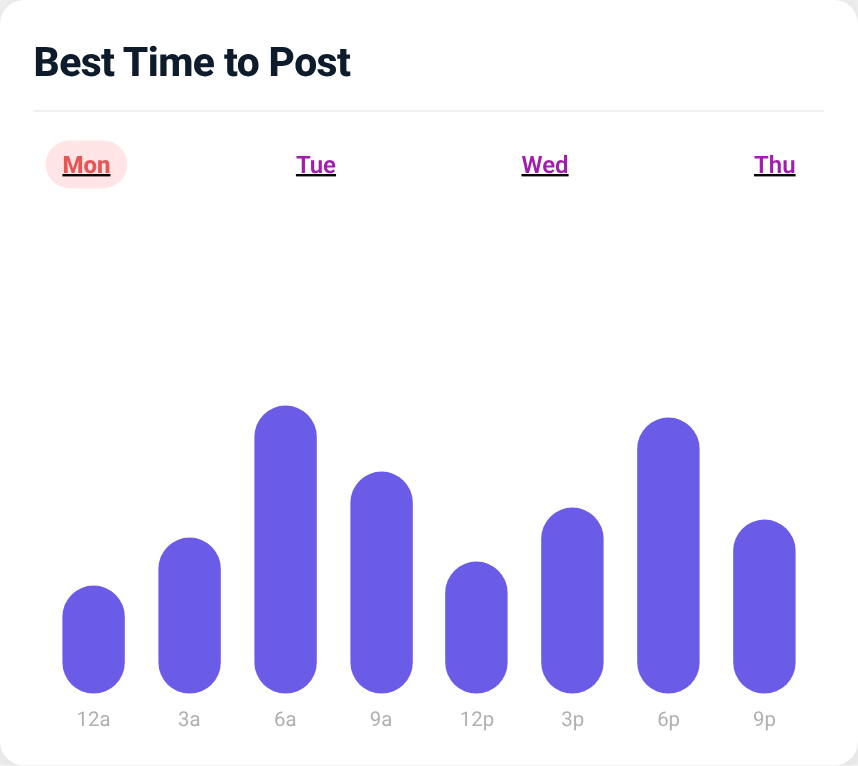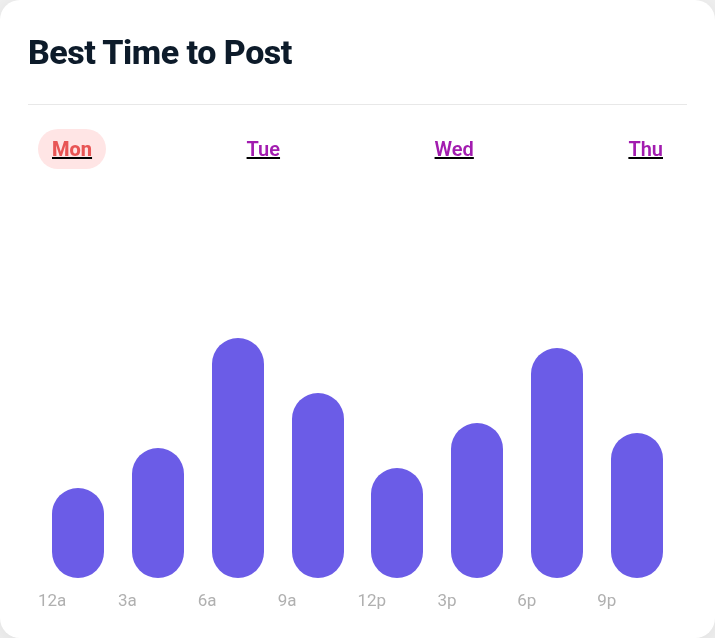--- a/index.html
+++ b/index.html
@@ -25,21 +25,21 @@
       min-height: 638px;
       box-shadow: 0 4px 24px rgba(0,0,0,0.08);
       display: flex;
       flex-direction: column;
     }
 
     .title {
       font-size: 34px;
       font-weight: 800;
       color: #0d1b2a;
-      margin-bottom: 32px;
+      margin-bottom: 20px;
       letter-spacing: -0.5px;
     }
 
     .divider {
       height: 1px;
       background: #e8e8e8;
       margin-bottom: 24px;
     }
 
     .days-row {
@@ -113,20 +113,21 @@
 
     .time-labels {
       display: flex;
       justify-content: space-between;
       padding: 12px 10px 0 10px;
     }
 
     .time-label {
       font-size: 17px;
       color: #b0b0b0;
+      text-align: center;
       flex: 1;
     }
   </style>
 </head>
 <body>
 
 <div class="card">
   <div class="title">Best Time to Post</div>
   <div class="divider"></div>
 

